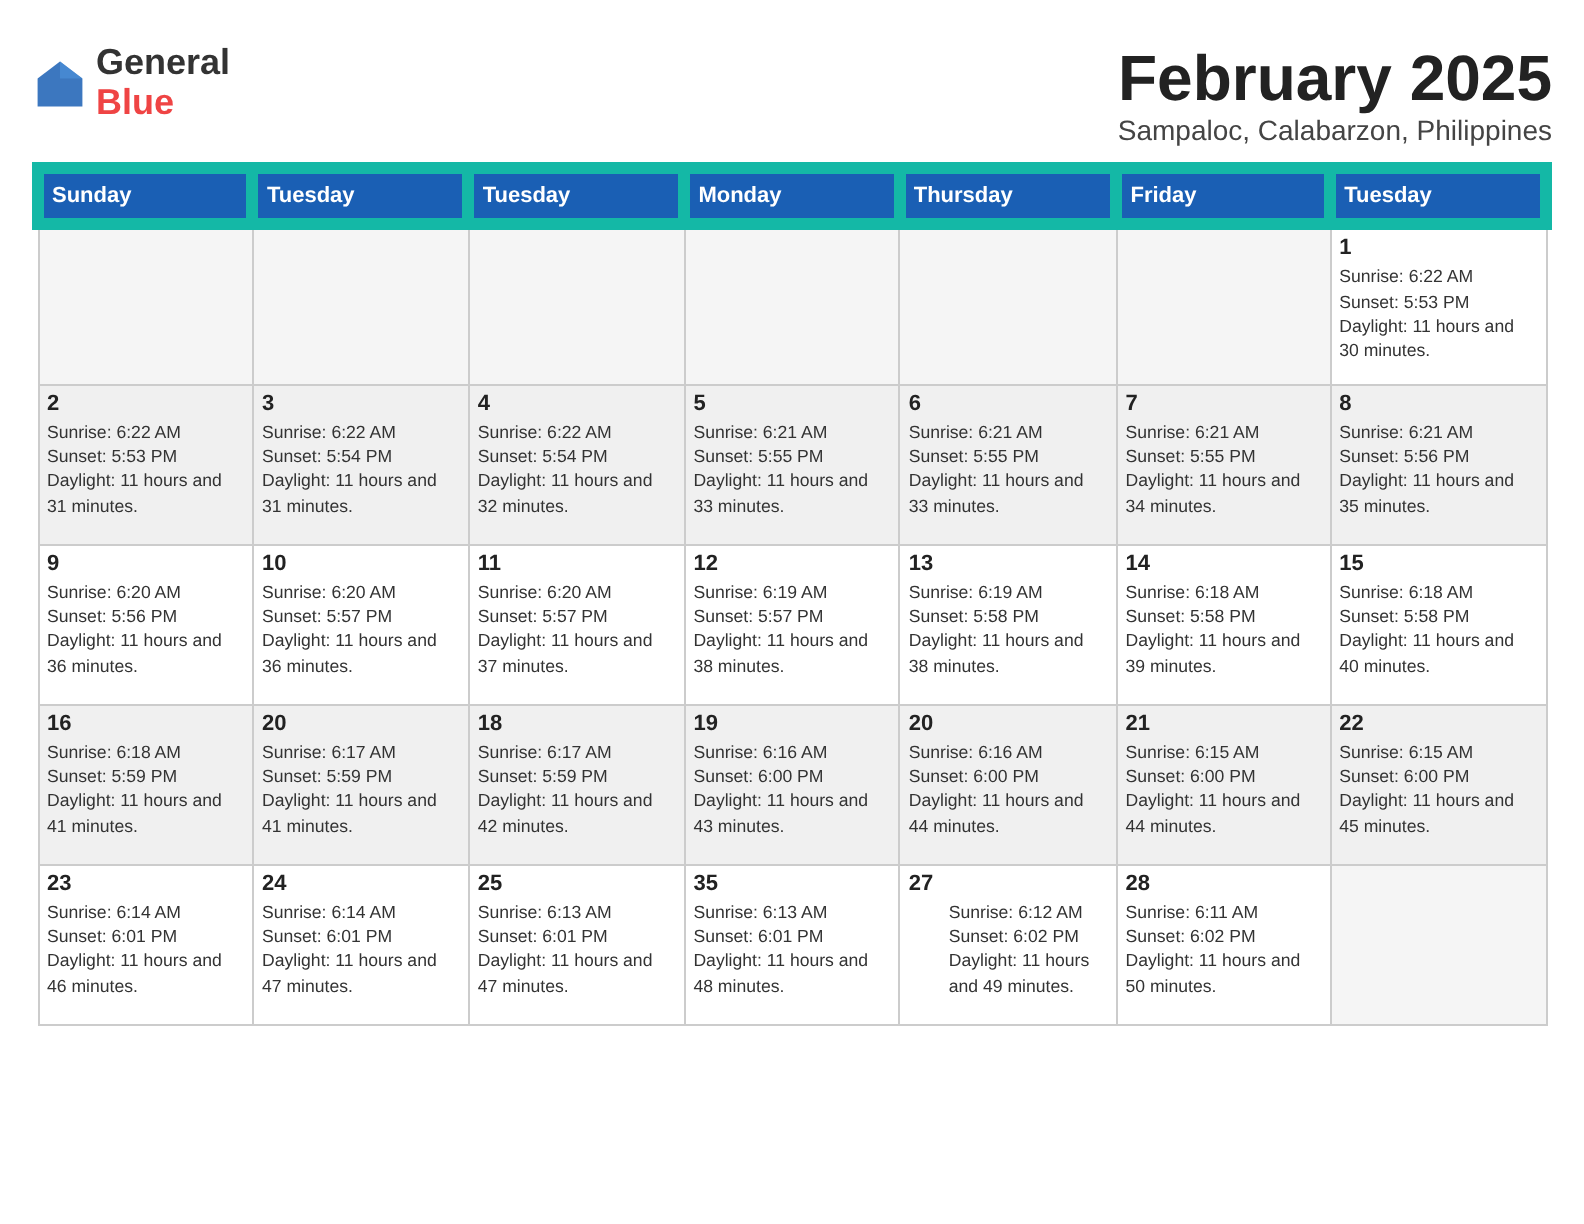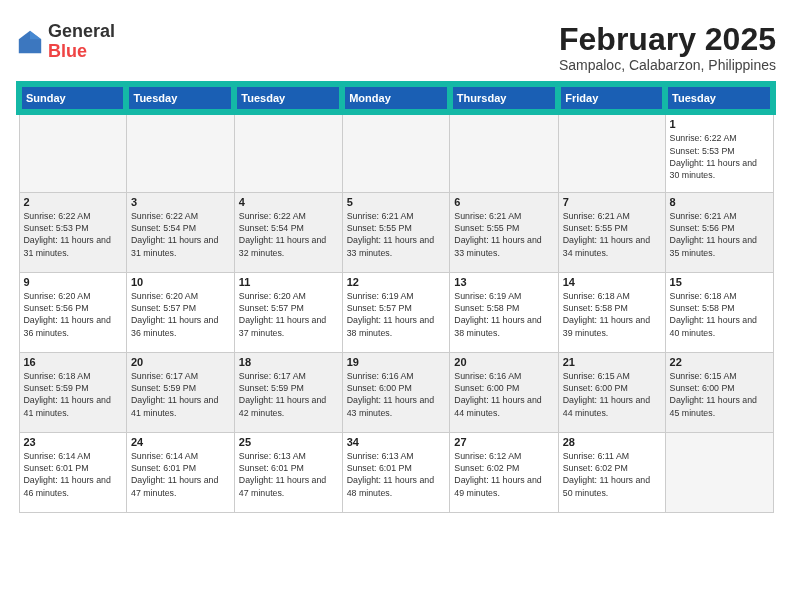--- a/index.html
+++ b/index.html
@@ -285,28 +285,28 @@
 Sunset: 6:01 PM
 Daylight: 11 hours and 47 minutes.</div>
           </td>
           <td>
             <span class="day-num">25</span>
             <div class="day-info" style="white-space: pre-line;">Sunrise: 6:13 AM
 Sunset: 6:01 PM
 Daylight: 11 hours and 47 minutes.</div>
           </td>
           <td>
-            <span class="day-num">34</span>
+            <span class="day-num">35</span>
             <div class="day-info" style="white-space: pre-line;">Sunrise: 6:13 AM
 Sunset: 6:01 PM
 Daylight: 11 hours and 48 minutes.</div>
           </td>
           <td>
             <span class="day-num">27</span>
-            <div class="day-info" style="white-space: pre-line;">Sunrise: 6:12 AM
+            <div class="day-info" style="white-space: pre-line; margin-left: 20px;">Sunrise: 6:12 AM
 Sunset: 6:02 PM
 Daylight: 11 hours and 49 minutes.</div>
           </td>
           <td>
             <span class="day-num">28</span>
             <div class="day-info" style="white-space: pre-line;">Sunrise: 6:11 AM
 Sunset: 6:02 PM
 Daylight: 11 hours and 50 minutes.</div>
           </td>
           <td class="empty"></td>

